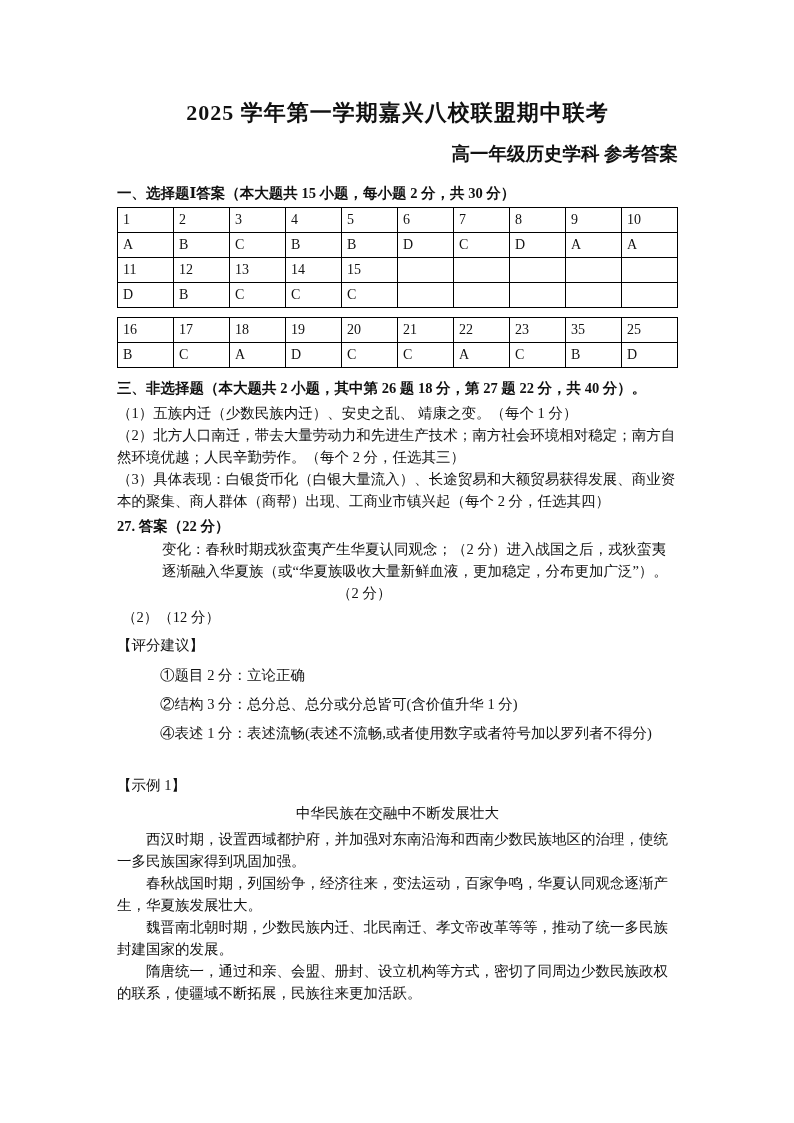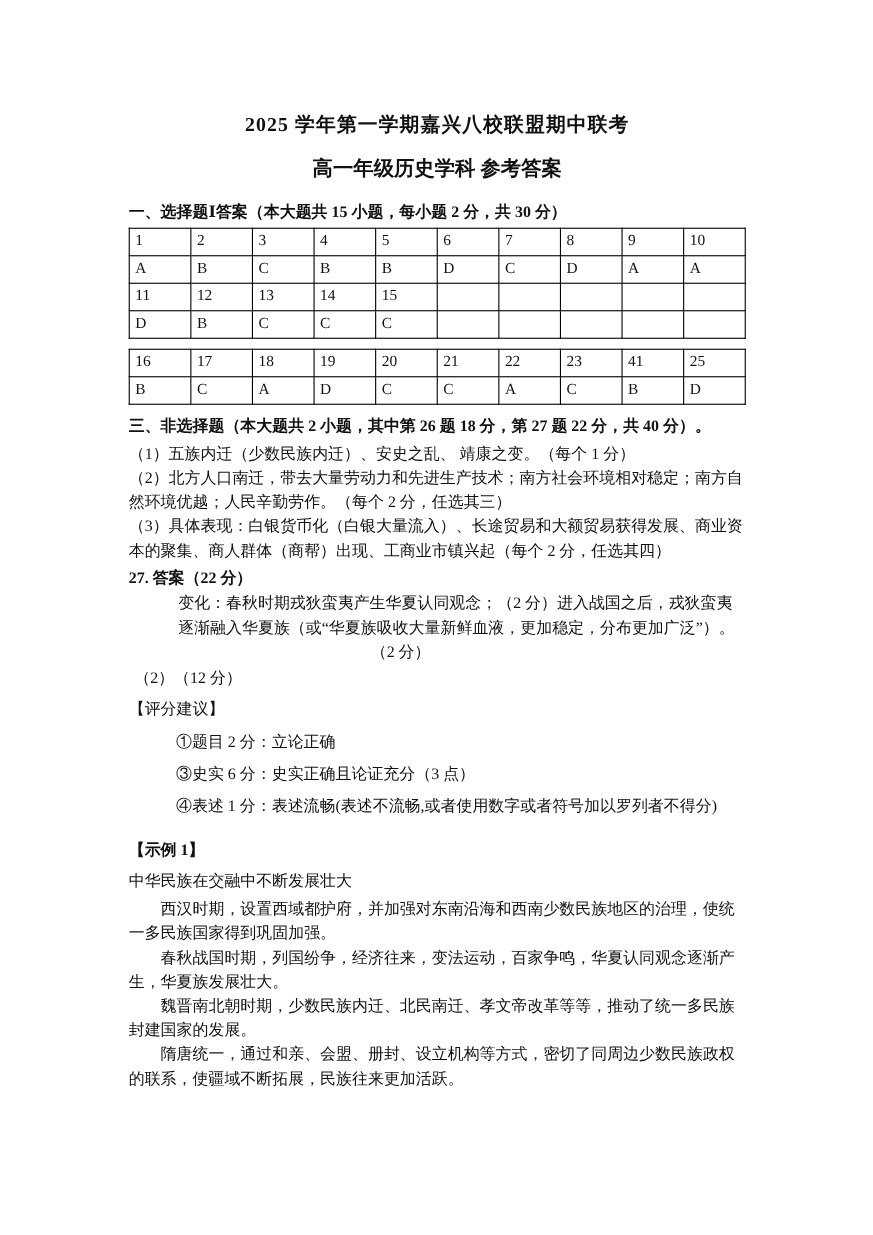--- a/index.html
+++ b/index.html
@@ -13,28 +13,28 @@
   }
   .page {
     width: 794px;
     height: 1123px;
     padding: 98px 116px 0 117px;
     font-size: 14.5px;
     line-height: 22px;
   }
   .doc-title {
     text-align: center;
-    font-size: 18px;
+    font-size: 22px;
     line-height: 30px;
     font-weight: bold;
     margin-bottom: 13px;
     letter-spacing: 1px;
   }
   .doc-subtitle {
-    text-align: center;
+    text-align: right;
     font-size: 18.5px;
     line-height: 26px;
     font-weight: bold;
     margin-bottom: 15px;
   }
   .sec-heading {
     font-weight: bold;
     font-size: 14.5px;
     line-height: 22px;
     margin: 2px 0 3px 0;
@@ -73,24 +73,24 @@
     margin: 2px 0 6px 0;
   }
   .scoring-heading {
     margin: 2px 0 8px 0;
   }
   .score-item {
     padding-left: 43px;
     margin-bottom: 7px;
   }
   .example-heading {
-    margin: 18px 0 6px 0;
-    font-weight: bold;
+    margin: 30px 0 6px 0;
   }
   .essay-title {
+    text-align: center;
     margin: 2px 0 4px 0;
   }
   .essay-para {
     text-indent: 2em;
     margin: 0;
   }
 </style>
 </head>
 <body>
 
@@ -157,21 +157,21 @@
     <tbody>
         <tr>
           <td>16</td>
           <td>17</td>
           <td>18</td>
           <td>19</td>
           <td>20</td>
           <td>21</td>
           <td>22</td>
           <td>23</td>
-          <td>41</td>
+          <td>35</td>
           <td>25</td>
         </tr>
         <tr>
           <td>B</td>
           <td>C</td>
           <td>A</td>
           <td>D</td>
           <td>C</td>
           <td>C</td>
           <td>A</td>
@@ -188,21 +188,21 @@
   <p class="para">（2）北方人口南迁，带去大量劳动力和先进生产技术；南方社会环境相对稳定；南方自然环境优越；人民辛勤劳作。（每个 2 分，任选其三）</p>
   <p class="para">（3）具体表现：白银货币化（白银大量流入）、长途贸易和大额贸易获得发展、商业资本的聚集、商人群体（商帮）出现、工商业市镇兴起（每个 2 分，任选其四）</p>
 
   <div class="q-heading">27. 答案（22 分）</div>
   <p class="para block1">变化：春秋时期戎狄蛮夷产生华夏认同观念；（2 分）进入战国之后，戎狄蛮夷逐渐融入华夏族（或“华夏族吸收大量新鲜血液，更加稳定，分布更加广泛”）。</p>
   <p class="para score-line">（2 分）</p>
   <p class="para part2-line">（2）（12 分）</p>
 
   <p class="para scoring-heading">【评分建议】</p>
   <p class="para score-item">①题目 2 分：立论正确</p>
-  <p class="para score-item">③史实 6 分：史实正确且论证充分（3 点）</p>
+  <p class="para score-item">②结构 3 分：总分总、总分或分总皆可(含价值升华 1 分)</p>
   <p class="para score-item">④表述 1 分：表述流畅(表述不流畅,或者使用数字或者符号加以罗列者不得分)</p>
 
   <p class="para example-heading">【示例 1】</p>
   <p class="para essay-title">中华民族在交融中不断发展壮大</p>
   <p class="essay-para">西汉时期，设置西域都护府，并加强对东南沿海和西南少数民族地区的治理，使统一多民族国家得到巩固加强。</p>
   <p class="essay-para">春秋战国时期，列国纷争，经济往来，变法运动，百家争鸣，华夏认同观念逐渐产生，华夏族发展壮大。</p>
   <p class="essay-para">魏晋南北朝时期，少数民族内迁、北民南迁、孝文帝改革等等，推动了统一多民族封建国家的发展。</p>
   <p class="essay-para">隋唐统一，通过和亲、会盟、册封、设立机构等方式，密切了同周边少数民族政权的联系，使疆域不断拓展，民族往来更加活跃。</p>
 
 </div>

